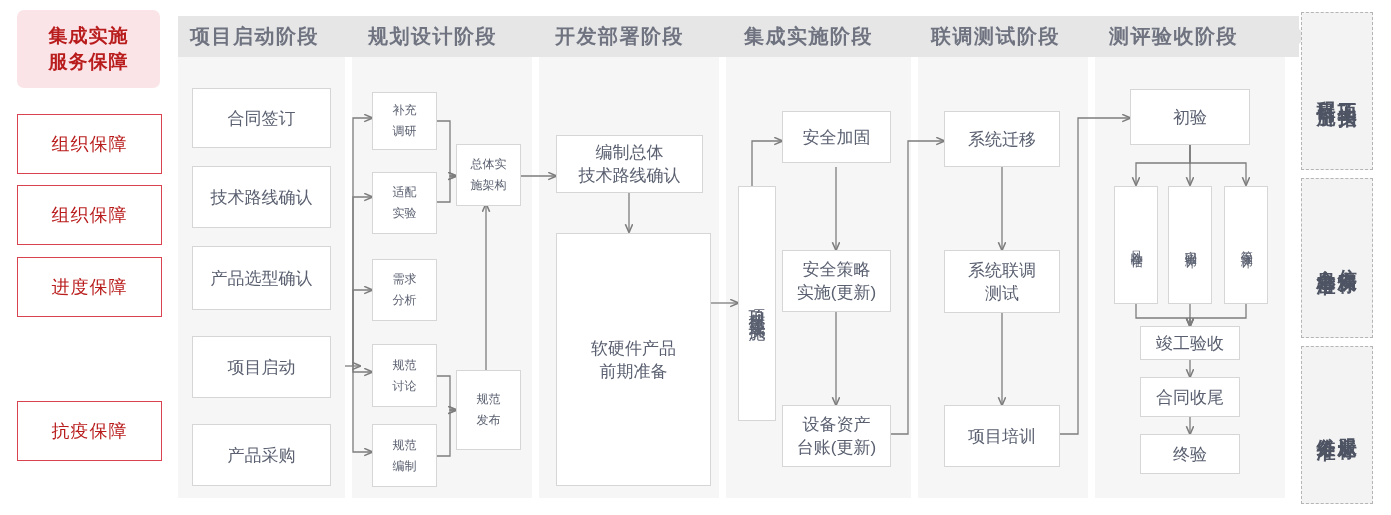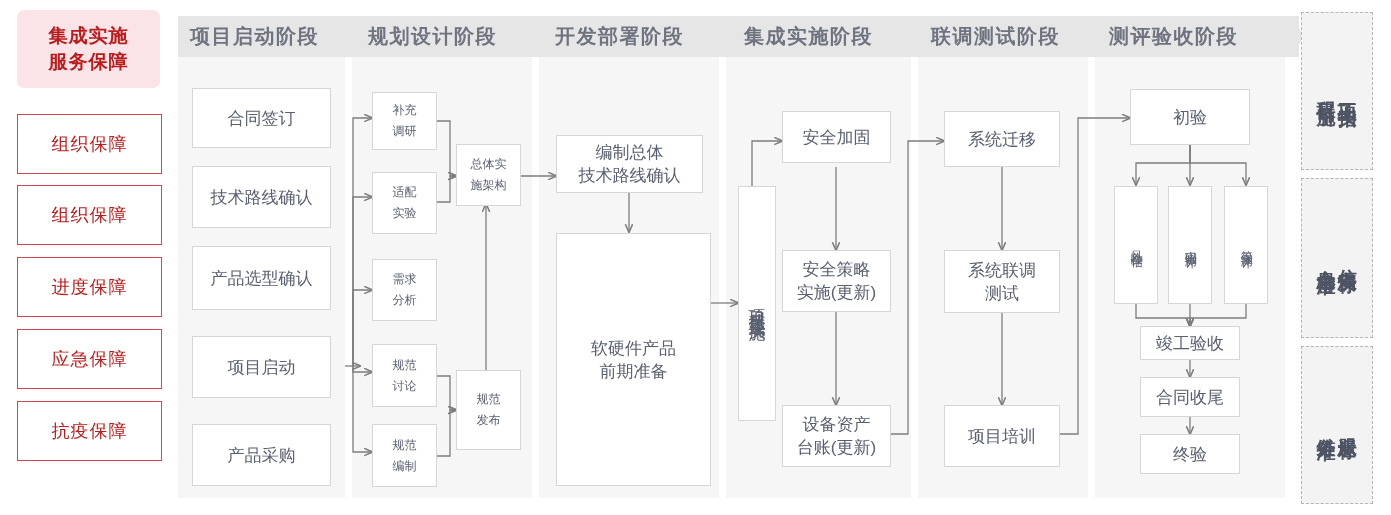--- a/index.html
+++ b/index.html
@@ -81,21 +81,20 @@
   <div class="rail">
     <div class="rail-head">
       <span>
         <span>集成实施</span><br>
         <span>服务保障</span>
       </span>
     </div>
     <div class="rail-item" style="top:96px">组织保障</div>
     <div class="rail-item" style="top:167px">组织保障</div>
     <div class="rail-item" style="top:239px">进度保障</div>
-    <div class="rail-item" style="top:311px">应急保障</div>
     <div class="rail-item" style="top:383px">抗疫保障</div>
   </div>
 
   <div class="col" style="left:178px;width:167px;height:441px"></div>
   <div class="col" style="left:352px;width:180px;height:441px"></div>
   <div class="col" style="left:539px;width:180px;height:441px"></div>
   <div class="col" style="left:726px;width:185px;height:441px"></div>
   <div class="col" style="left:918px;width:170px;height:441px"></div>
   <div class="col" style="left:1095px;width:190px;height:441px"></div>
 

